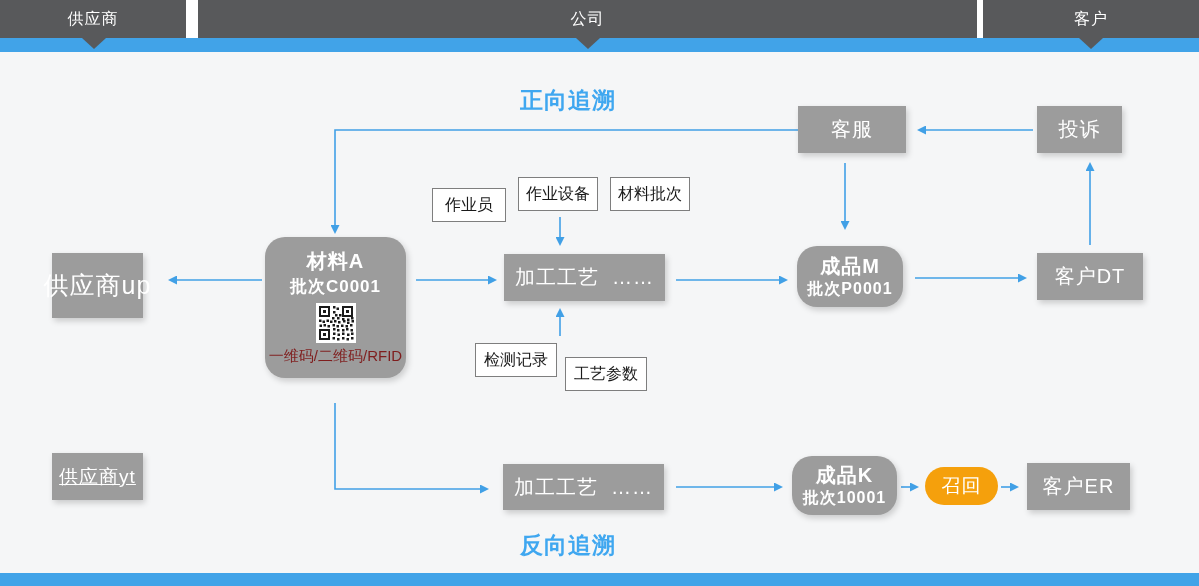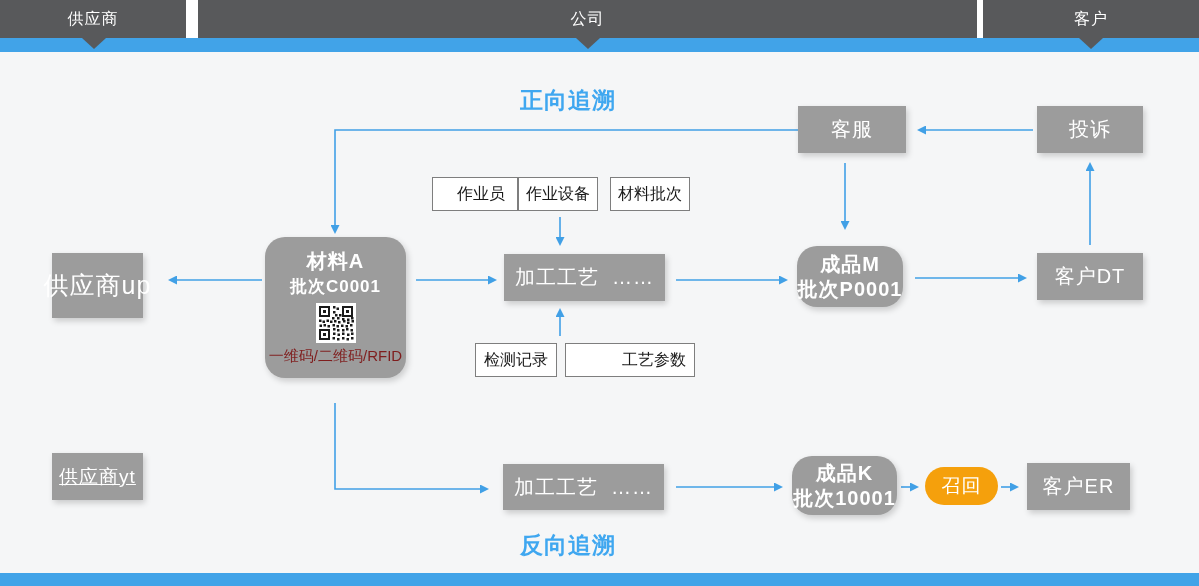--- a/index.html
+++ b/index.html
@@ -27,21 +27,21 @@
   }
   
   .node{
     position:absolute;background:#9c9c9c;color:#fff;
     display:flex;align-items:center;justify-content:center;
     font-size:20px;letter-spacing:1px;white-space:pre;
     box-shadow:2px 3px 6px rgba(0,0,0,0.18);
   }
   .node.col{flex-direction:column;line-height:1.25;border-radius:20px;}
   .node .t1{font-size:20px;font-weight:bold;}
-  .node .t2{font-size:20px;font-weight:bold;}
+  .node .t2{font-size:16px;font-weight:bold;}
   .mat .t1{font-size:20px;font-weight:bold;}
   .mat .t2{font-size:17px;font-weight:bold;margin-top:2px;}
   .mat .cap{font-size:15px;color:#7f1d1d;margin-top:4px;letter-spacing:0;}
   .qr{margin-top:6px;display:block;}
   
   .tag{
     position:absolute;background:#fff;border:1px solid #7e7e7e;color:#1a1a1a;
     display:flex;align-items:center;justify-content:center;font-size:16px;white-space:nowrap;
   }
   
@@ -96,21 +96,21 @@
       <polyline points="335,403 335,489 481,489" marker-end="url(#ah)"></polyline>
       <line x1="676" y1="487" x2="775" y2="487" marker-end="url(#ah)"></line>
       <line x1="901" y1="487" x2="911" y2="487" marker-end="url(#ah)"></line>
       <line x1="1001" y1="487" x2="1011" y2="487" marker-end="url(#ah)"></line>
     </g>
   </svg>
 
   <div class="node" style="left:798px;top:106px;width:108px;height:47px;">
     <span>客服</span>
   </div>
-  <div class="node" style="left:1037px;top:106px;width:106px;height:47px;">
+  <div class="node" style="left:1037px;top:106px;width:85px;height:47px;">
     <span>投诉</span>
   </div>
 
   <div class="node" style="left:52px;top:253px;width:91px;height:65px;font-size:25px;">
     <span>供应商up</span>
   </div>
 
   <div class="node col mat" style="left:265px;top:237px;width:141px;height:141px;">
     <span class="t1">材料A</span>
     <span class="t2">批次C0001</span>
@@ -179,33 +179,33 @@
 
   <div class="node col" style="left:797px;top:246px;width:106px;height:61px;">
     <span class="t1">成品M</span>
     <span class="t2">批次P0001</span>
   </div>
 
   <div class="node" style="left:1037px;top:253px;width:106px;height:47px;">
     <span>客户DT</span>
   </div>
 
-  <div class="tag" style="left:432px;top:177px;width:72px;height:32px;padding-left:12px;">
+  <div class="tag" style="left:432px;top:188px;width:72px;height:32px;">
     <span>作业员</span>
   </div>
   <div class="tag" style="left:518px;top:177px;width:78px;height:32px;">
     <span>作业设备</span>
   </div>
   <div class="tag" style="left:610px;top:177px;width:78px;height:32px;">
     <span>材料批次</span>
   </div>
   <div class="tag" style="left:475px;top:343px;width:80px;height:32px;">
     <span>检测记录</span>
   </div>
-  <div class="tag" style="left:565px;top:343px;width:80px;height:32px;padding-left:48px;">
+  <div class="tag" style="left:565px;top:357px;width:80px;height:32px;">
     <span>工艺参数</span>
   </div>
 
   <div class="node" style="left:52px;top:453px;width:91px;height:47px;font-size:19px;text-decoration:underline;">
     <span>供应商yt</span>
   </div>
 
   <div class="node" style="left:503px;top:464px;width:161px;height:46px;">
     <span>加工工艺  ……</span>
   </div>

